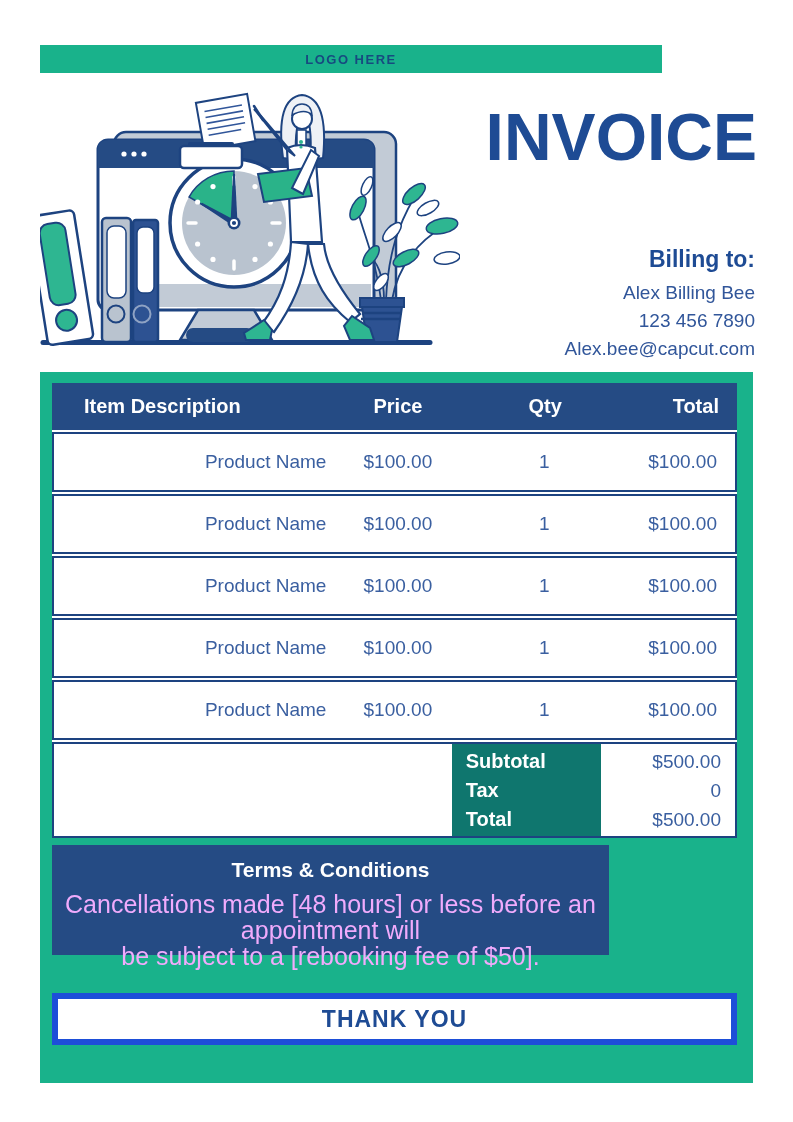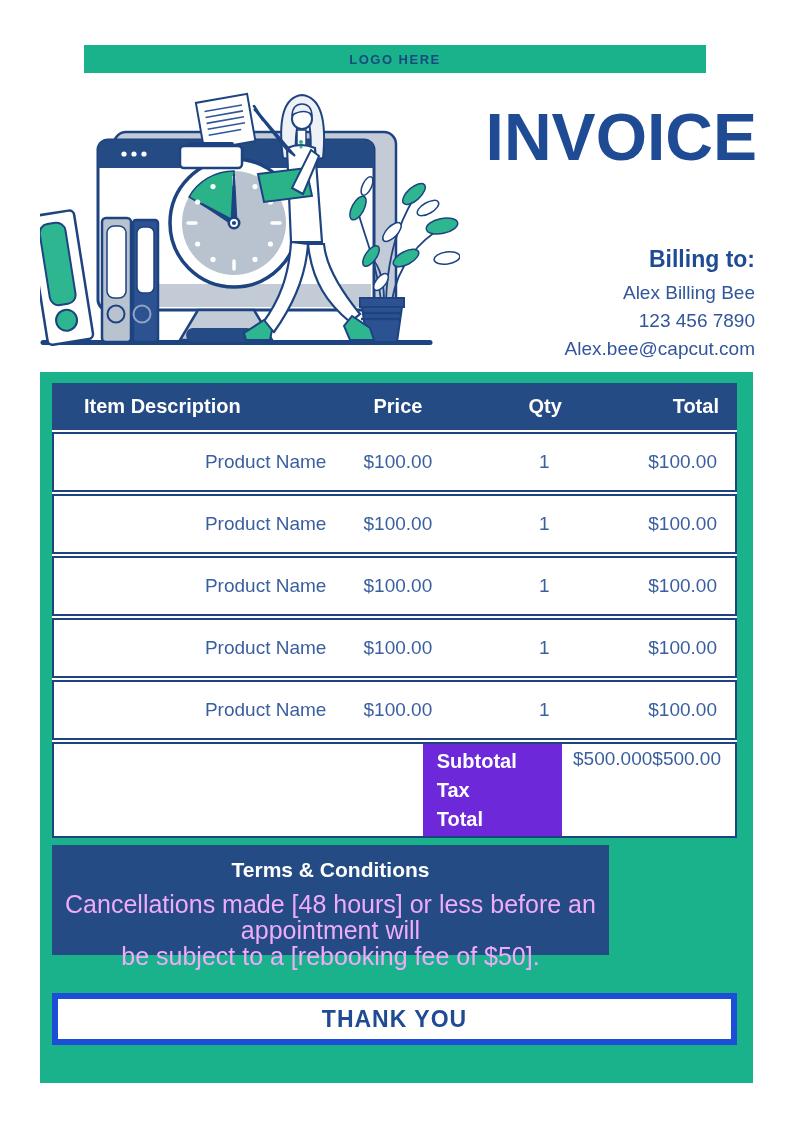--- a/index.html
+++ b/index.html
@@ -4,21 +4,21 @@
 <style>
   html,body{margin:0;padding:0;}
   body{
     width:793px;height:1122px;position:relative;background:#ffffff;
     font-family:"Liberation Sans","DejaVu Sans",sans-serif;overflow:hidden;
   }
   .abs{position:absolute;box-sizing:border-box;}
 
   
   .logo-bar{left:40px;top:45px;width:622px;height:28px;background:#19b28b;
-    display:flex;align-items:center;justify-content:center;margin-left:44px;}
+    display:flex;align-items:center;justify-content:center;}
   .logo-bar span{font-size:13px;font-weight:800;letter-spacing:1.5px;color:#174a80;}
 
   
   .hero-svg{left:40px;top:90px;width:420px;height:256px;}
   .invoice-title{right:36px;top:104px;font-size:66px;line-height:1;font-weight:800;
     color:#1e4b94;letter-spacing:0px;}
   .billing{right:38px;top:246px;text-align:right;}
   .billing .b-label{font-size:23px;font-weight:800;color:#1e4b94;margin-bottom:6px;}
   .billing .b-line{font-size:19px;color:#31569a;line-height:28px;}
 
@@ -31,24 +31,24 @@
     background:#254b84;height:47px;color:#ffffff;font-size:20px;font-weight:700;}
   .thead .c0{padding-left:32px;text-align:left;}
   .c1,.c2{text-align:center;}
   .c3{text-align:right;padding-right:18px;}
   .trow{display:grid;grid-template-columns:40% 21% 22% 17%;align-items:center;
     background:#ffffff;border:2.5px solid #1d4380;height:56px;margin-top:2px;
     color:#3a5fa0;font-size:19px;}
   .trow .c0{text-align:right;}
   .summary{display:flex;border:2.5px solid #1d4380;background:#ffffff;margin-top:2px;height:92px;}
   .summary .sp{width:58.4%;}
-  .sum-labels{width:21.9%;background:#6d28d9;color:#ffffff;font-weight:700;font-size:20px;
+  .sum-labels{width:21.9%;background:#0f766e;color:#ffffff;font-weight:700;font-size:20px;
     display:flex;flex-direction:column;justify-content:center;padding-left:14px;box-sizing:border-box;}
   .sum-labels div{line-height:29px;}
-  .sum-values{flex:1;display:flex;flex-direction:row;justify-content:center;text-align:right;
+  .sum-values{flex:1;display:flex;flex-direction:column;justify-content:center;text-align:right;
     padding-right:14px;box-sizing:border-box;color:#3a5fa0;font-size:19px;padding-left:11px;}
   .sum-values div{line-height:29px;}
 
   
   .terms{left:12px;top:473px;width:557px;height:110px;background:#254b84;color:#ffffff;
     text-align:center;padding-top:13px;}
   .terms .t-title{font-size:21px;font-weight:800;margin-bottom:9px;}
   .terms .t-line{font-size:25px;color:#f0abfc;line-height:26px;}
 
   

